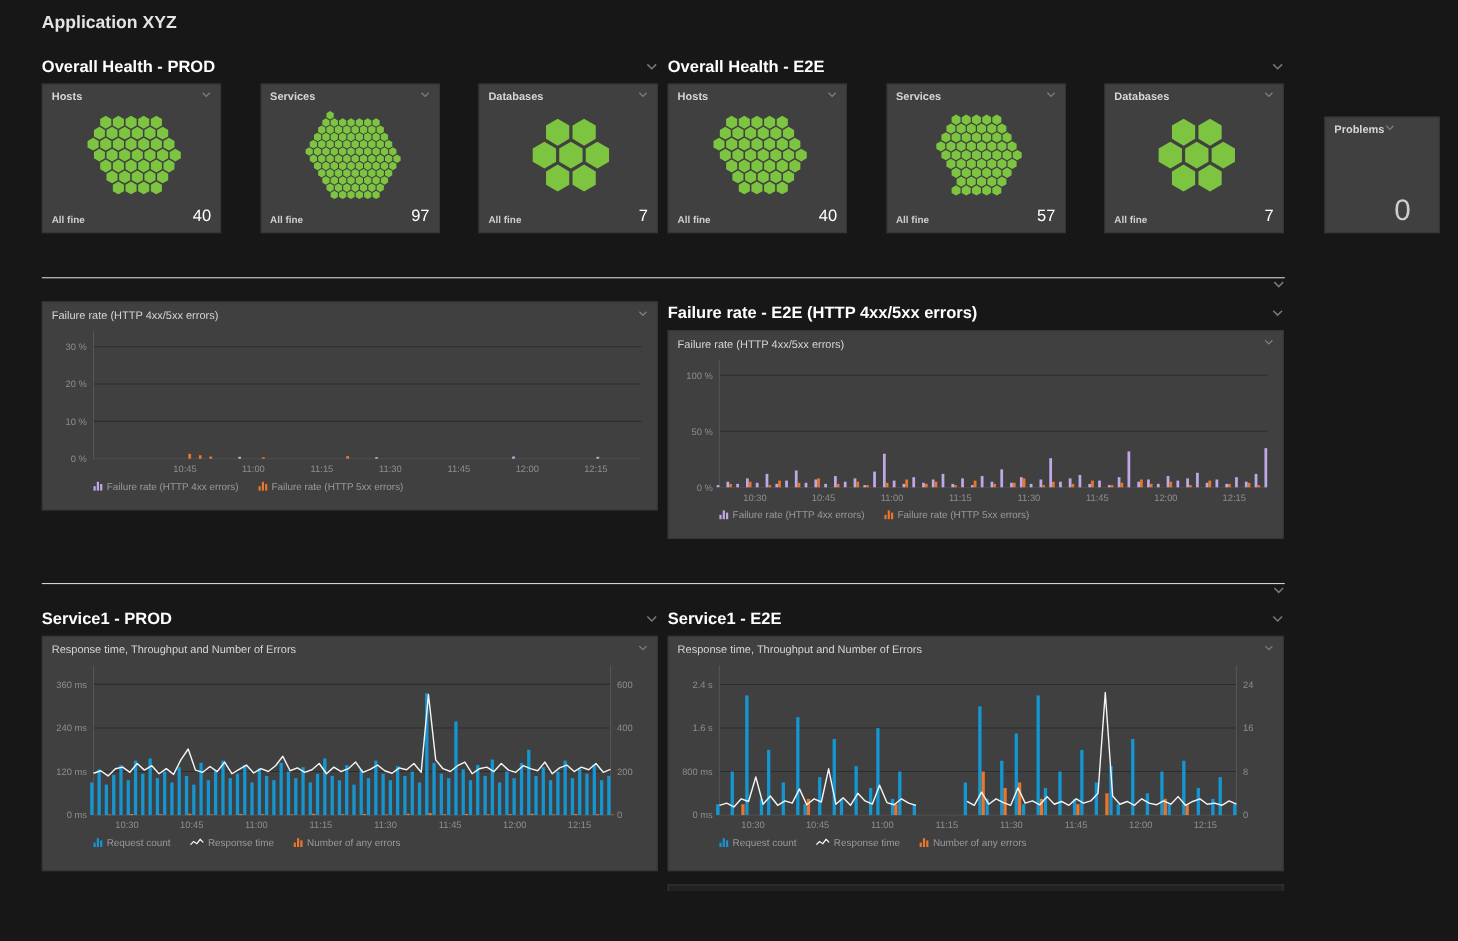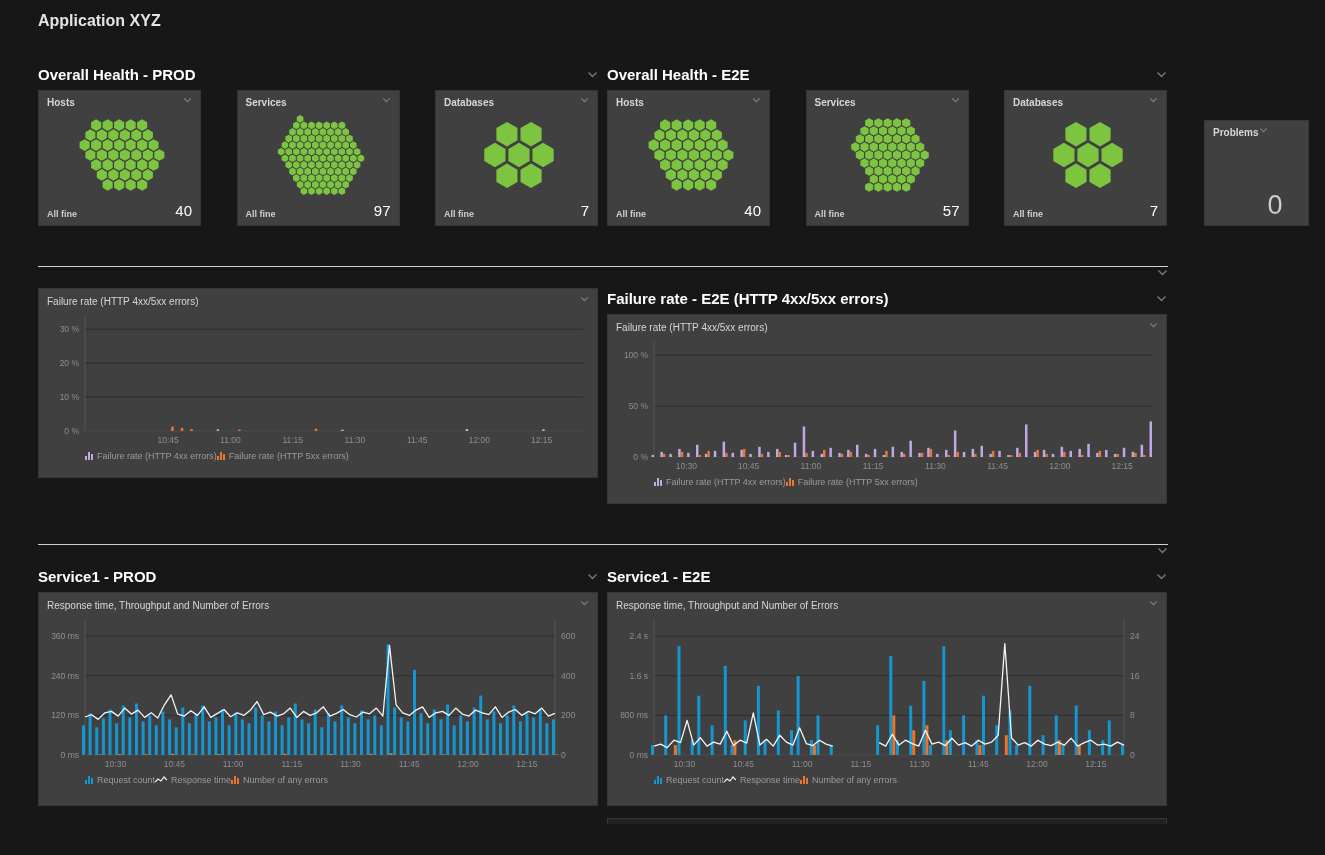--- a/index.html
+++ b/index.html
@@ -1,21 +1,21 @@
 <!DOCTYPE html>
 <html><head>
 <meta charset="utf-8">
 <style>
   *{margin:0;padding:0;box-sizing:border-box}
   html,body{width:1325px;height:855px;background:#171717;overflow:hidden;
     font-family:"Liberation Sans",sans-serif;color:#ddd}
   .dash{padding:12px 15px 0 38px}
   .page-title{font-size:16px;color:#e4e4e4;font-weight:700}
   .row{display:flex}
-  .health-row{margin-top:34px;align-items:flex-end}
+  .health-row{margin-top:20px;align-items:flex-end}
   .section{width:560px}
   .section.right{margin-left:9px}
   .sec-head{display:flex;justify-content:space-between;align-items:center;height:20px;margin-bottom:6px}
   .sec-title{font-size:15px;font-weight:bold;color:#fff}
   .chev{display:inline-flex;align-items:center;cursor:pointer;opacity:.85}
   .tiles{display:flex;justify-content:space-between}
   .tile{background:#404040;border:1px solid #363636}
   .health-tile{width:163px;height:136px;display:flex;flex-direction:column;padding:6px 8px;cursor:pointer}
   .tile-head{display:flex;justify-content:space-between;align-items:flex-start}
   .tile-label{font-size:10px;font-weight:bold;color:#d6d6d6}
@@ -29,21 +29,21 @@
   .divider{border:none;border-top:1px solid #d2d2d2;height:0}
   .divider-row .chev{display:flex;justify-content:flex-end;margin-top:2px}
   .chart-row{margin-top:12px}
   .chart-tile{width:560px}
   .chart-tile.failure{height:190px}
   .chart-tile.service{height:214px}
   .chart-head{display:flex;justify-content:space-between;align-items:flex-start;padding:7px 8px 2px 8px}
   .chart-title{font-size:10px;font-weight:normal;color:#d6d6d6}
   svg.chart{display:block}
   svg .ax{fill:#8e8e8e;font-size:8.5px;font-family:"Liberation Sans",sans-serif}
-  .legend{display:flex;align-items:center;padding:2px 8px 0 46px}
+  .legend{display:flex;gap:18px;align-items:center;padding:2px 8px 0 46px}
   .legend-item{display:inline-flex;align-items:center;gap:4px;font-size:9px;color:#9a9a9a;cursor:pointer}
   .licon.bars{display:inline-flex;align-items:flex-end;gap:1px;height:8px}
   .licon.bars i{display:block;width:2px;background:currentColor}
   .licon.bars i:nth-child(1){height:4px}
   .licon.bars i:nth-child(2){height:8px}
   .licon.bars i:nth-child(3){height:6px}
   .licon.line{display:inline-flex;align-items:center}
   .bottom-row{margin-top:12px}
   .bottom-spacer{width:569px}
   .partial-tile{width:560px;height:6px;background:#222;border:1px solid #363636;border-bottom:none}

